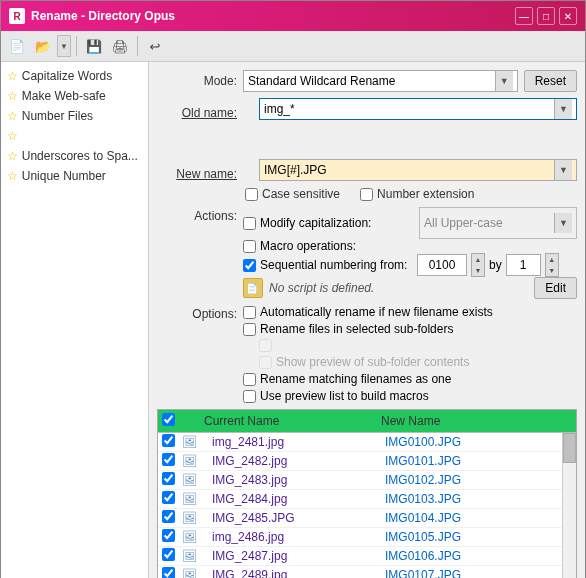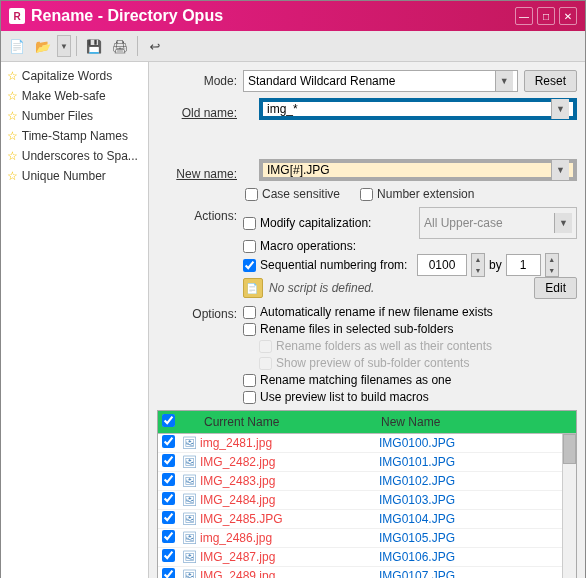--- a/index.html
+++ b/index.html
@@ -38,21 +38,21 @@
       background: #fff;
       border-radius: 2px;
       display: flex;
       align-items: center;
       justify-content: center;
       font-size: 10px;
       color: #c2185b;
       font-weight: bold;
     }
     .title-text {
-      font-size: 16px;
+      font-size: 12px;
       font-weight: 600;
     }
     .title-controls {
       display: flex;
       gap: 4px;
     }
     .title-btn {
       width: 18px;
       height: 18px;
       background: transparent;
@@ -146,21 +146,21 @@
       color: #333;
       font-size: 12px;
       flex-shrink: 0;
     }
     .form-label.underline {
       text-decoration: underline;
     }
     .combo-box {
       flex: 1;
       height: 22px;
-      border: 4px solid #0369a1;
+      border: 1px solid #0369a1;
       background: white;
       display: flex;
       align-items: center;
       padding: 0 4px;
       font-size: 12px;
       position: relative;
     }
     .combo-box input {
       flex: 1;
       border: none;
@@ -398,21 +398,22 @@
       flex-shrink: 0;
     }
     .file-row .col-icon {
       width: 18px;
       flex-shrink: 0;
       display: flex;
       align-items: center;
     }
     .file-row .col-current {
       flex: 1;
-      color: #ef4444;
+      color: #4c1d95;
+      margin-left: 12px;
     }
     .file-row .col-new {
       flex: 1;
       color: #0066cc;
     }
     .file-icon {
       font-size: 12px;
       color: #5a8fc0;
     }
     .scrollbar-area {
@@ -481,21 +482,20 @@
       <div class="sidebar-item">
         <span class="star-icon">☆</span>
         <span class="sidebar-label">Make Web-safe</span>
       </div>
       <div class="sidebar-item">
         <span class="star-icon">☆</span>
         <span class="sidebar-label">Number Files</span>
       </div>
       <div class="sidebar-item">
         <span class="star-icon">☆</span>
-        <span class="sidebar-label">Time-Stamp Names</span>
       </div>
       <div class="sidebar-item">
         <span class="star-icon">☆</span>
         <span class="sidebar-label">Underscores to Spa...</span>
       </div>
       <div class="sidebar-item">
         <span class="star-icon">☆</span>
         <span class="sidebar-label">Unique Number</span>
       </div>
     </div>
@@ -592,21 +592,20 @@
           <label class="option-row">
             <input type="checkbox" style="">
             <span>Automatically rename if new filename exists</span>
           </label>
           <label class="option-row">
             <input type="checkbox" style="">
             <span>Rename files in selected sub-folders</span>
           </label>
           <label class="option-row disabled" style="margin-left:16px;">
             <input type="checkbox" disabled="" style="">
-            <span>Rename folders as well as their contents</span>
           </label>
           <label class="option-row disabled" style="margin-left:16px;">
             <input type="checkbox" disabled="" style="">
             <span>Show preview of sub-folder contents</span>
           </label>
           <label class="option-row">
             <input type="checkbox" style="">
             <span>Rename matching filenames as one</span>
           </label>
           <label class="option-row">

